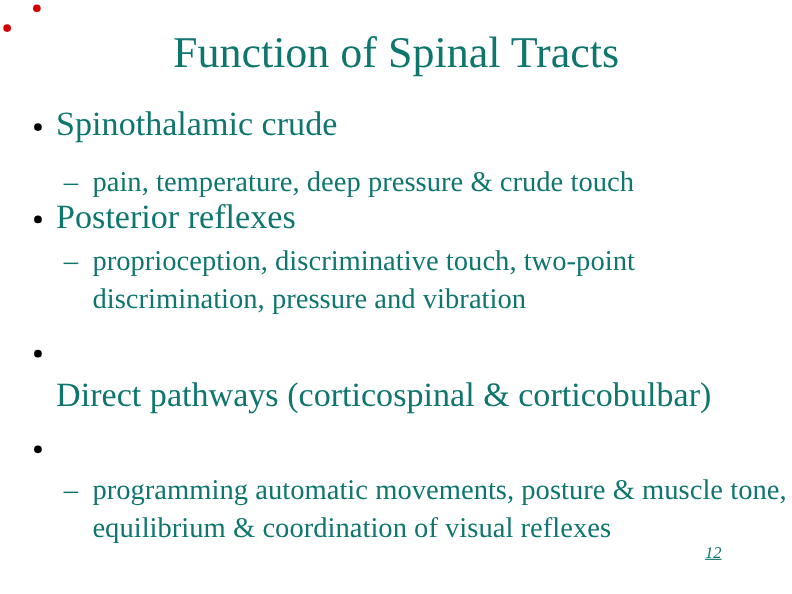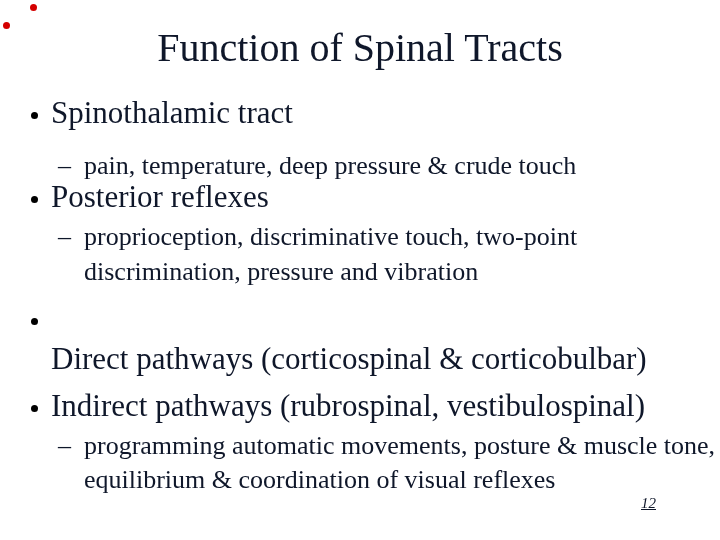--- a/index.html
+++ b/index.html
@@ -5,21 +5,21 @@
   html, body {
     margin: 0;
     padding: 0;
     background: #ffffff;
   }
   .slide {
     position: relative;
     width: 720px;
     height: 540px;
     background: #ffffff;
-    color: #0f172a;
+    color: #0f766e;
     font-family: "Liberation Serif", "DejaVu Serif", serif;
     overflow: hidden;
   }
   .title {
     position: absolute;
     top: 28px;
     left: 0;
     width: 720px;
     text-align: center;
     font-size: 40px;
@@ -90,33 +90,32 @@
 <body>
 
 <div class="slide">
 
   <span class="red-dot rd1"></span>
   <span class="red-dot rd2"></span>
 
   <div class="title">Function of Spinal Tracts</div>
 
   <span class="bullet-dot b1"></span>
-  <div class="main-item m1">Spinothalamic tract</div>
+  <div class="main-item m1">Spinothalamic crude</div>
 
   <div class="sub-item s1"><span class="dash">–</span><span>pain, temperature, deep pressure &amp; crude touch</span></div>
 
   <span class="bullet-dot b2"></span>
   <div class="main-item m2">Posterior reflexes</div>
 
   <div class="sub-item s2"><span class="dash">–</span><span>proprioception, discriminative touch, two-point discrimination, pressure and vibration</span></div>
 
   <span class="bullet-dot b3"></span>
   <div class="main-item m3">Direct pathways (corticospinal &amp; corticobulbar)</div>
 
 
   <span class="bullet-dot b4"></span>
-  <div class="main-item m4">Indirect pathways (rubrospinal, vestibulospinal)</div>
 
   <div class="sub-item s4"><span class="dash">–</span><span>programming automatic movements, posture &amp; muscle tone, equilibrium &amp; coordination of visual reflexes</span></div>
 
   <div class="page-number">12</div>
 
 </div>
 
 </body></html>

